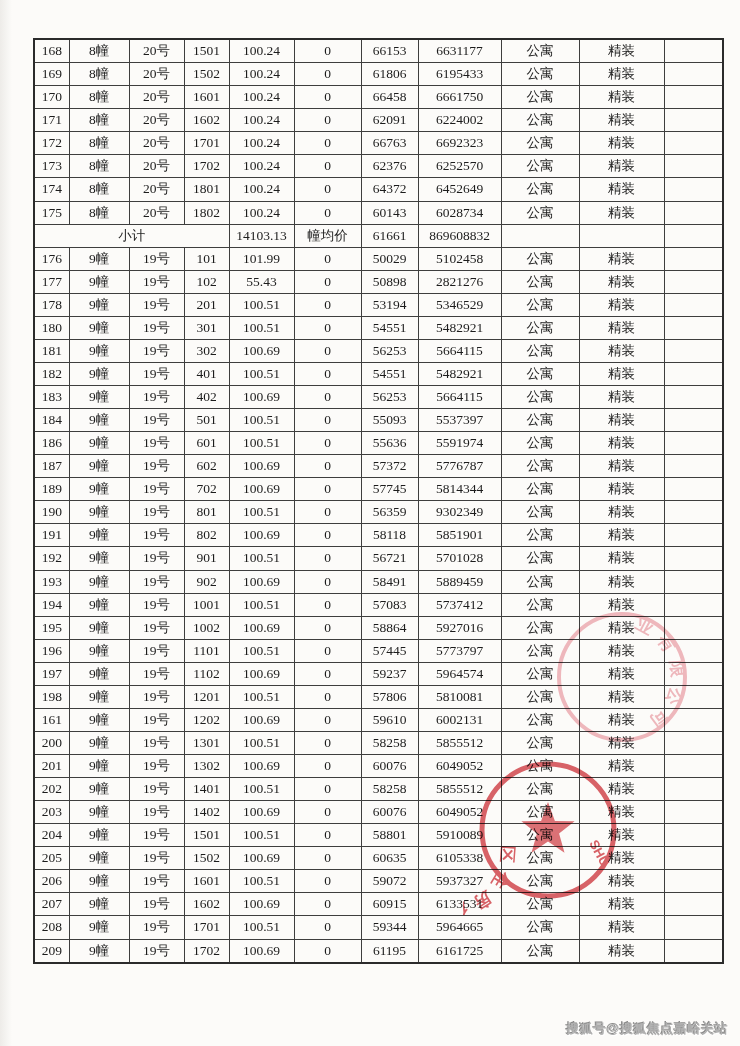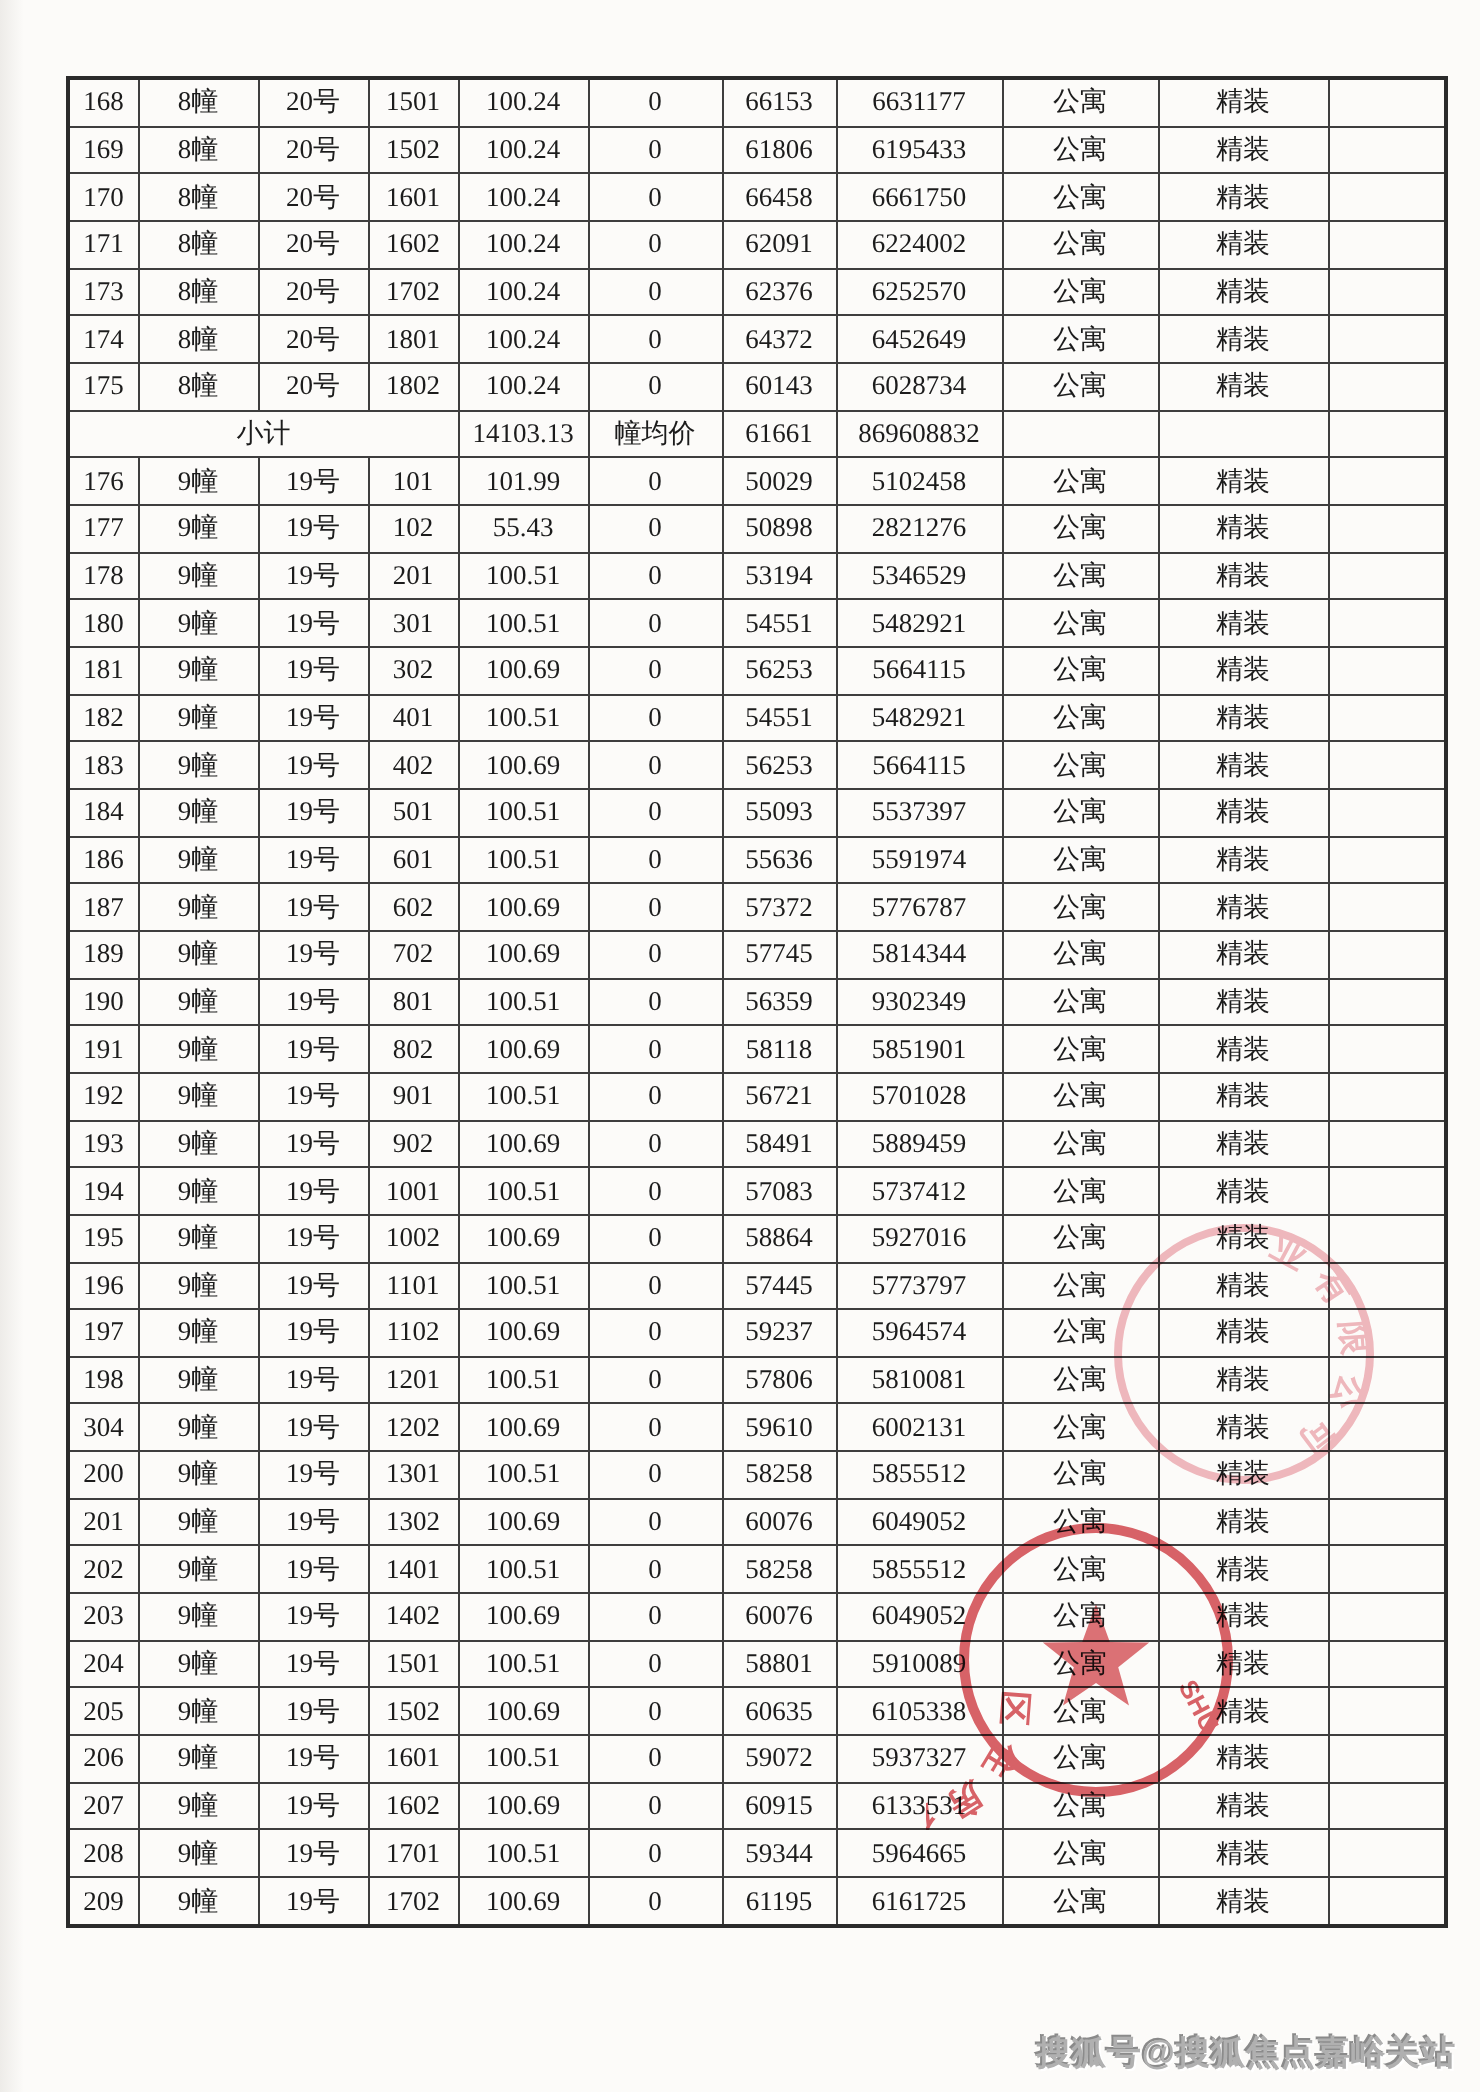--- a/index.html
+++ b/index.html
@@ -9,21 +9,21 @@
     background:linear-gradient(to right,#e7e5e1,rgba(255,255,255,0));opacity:.7;}
   .table-wrap{position:absolute;left:33px;top:38px;}
   table.price{border-collapse:collapse;table-layout:fixed;width:689px;height:926px;
     border:2px solid #2b2b2b;background:transparent;}
   table.price td{border:1px solid #3e3e3e;padding:0;text-align:center;vertical-align:middle;
     font-size:13.5px;color:#1c1c1c;white-space:nowrap;overflow:hidden;height:19px;
     font-family:"Liberation Serif","DejaVu Serif",serif;}
   .stamp{position:absolute;mix-blend-mode:multiply;pointer-events:none;filter:blur(0.3px);}
   .stamp-company{left:542px;top:597px;opacity:.62;}
   .stamp-gov{left:463px;top:745px;opacity:.85;}
-  .watermark{position:absolute;right:12px;bottom:8px;font-size:17px;font-weight:bold;
+  .watermark{position:absolute;right:12px;bottom:8px;font-size:13px;font-weight:bold;
     letter-spacing:.5px;color:#b0b0b0;font-family:"Liberation Sans","DejaVu Sans",sans-serif;
     text-shadow:-1px -1px 0 rgba(100,100,100,.75),1px 1px 0 #ffffff;}
 </style>
 </head>
 <body>
 
 <div class="page">
 
   <div class="left-shade"></div>
 
@@ -89,20 +89,33 @@
             <td>1602</td>
             <td>100.24</td>
             <td>0</td>
             <td>62091</td>
             <td>6224002</td>
             <td>公寓</td>
             <td>精装</td>
             <td></td>
           </tr>
           <tr>
+            <td>172</td>
+            <td>8幢</td>
+            <td>20号</td>
+            <td>1701</td>
+            <td>100.24</td>
+            <td>0</td>
+            <td>66763</td>
+            <td>6692323</td>
+            <td>公寓</td>
+            <td>精装</td>
+            <td></td>
+          </tr>
+          <tr>
             <td>173</td>
             <td>8幢</td>
             <td>20号</td>
             <td>1702</td>
             <td>100.24</td>
             <td>0</td>
             <td>62376</td>
             <td>6252570</td>
             <td>公寓</td>
             <td>精装</td>
@@ -398,21 +411,21 @@
             <td>1201</td>
             <td>100.51</td>
             <td>0</td>
             <td>57806</td>
             <td>5810081</td>
             <td>公寓</td>
             <td>精装</td>
             <td></td>
           </tr>
           <tr>
-            <td>304</td>
+            <td>161</td>
             <td>9幢</td>
             <td>19号</td>
             <td>1202</td>
             <td>100.69</td>
             <td>0</td>
             <td>59610</td>
             <td>6002131</td>
             <td>公寓</td>
             <td>精装</td>
             <td></td>

